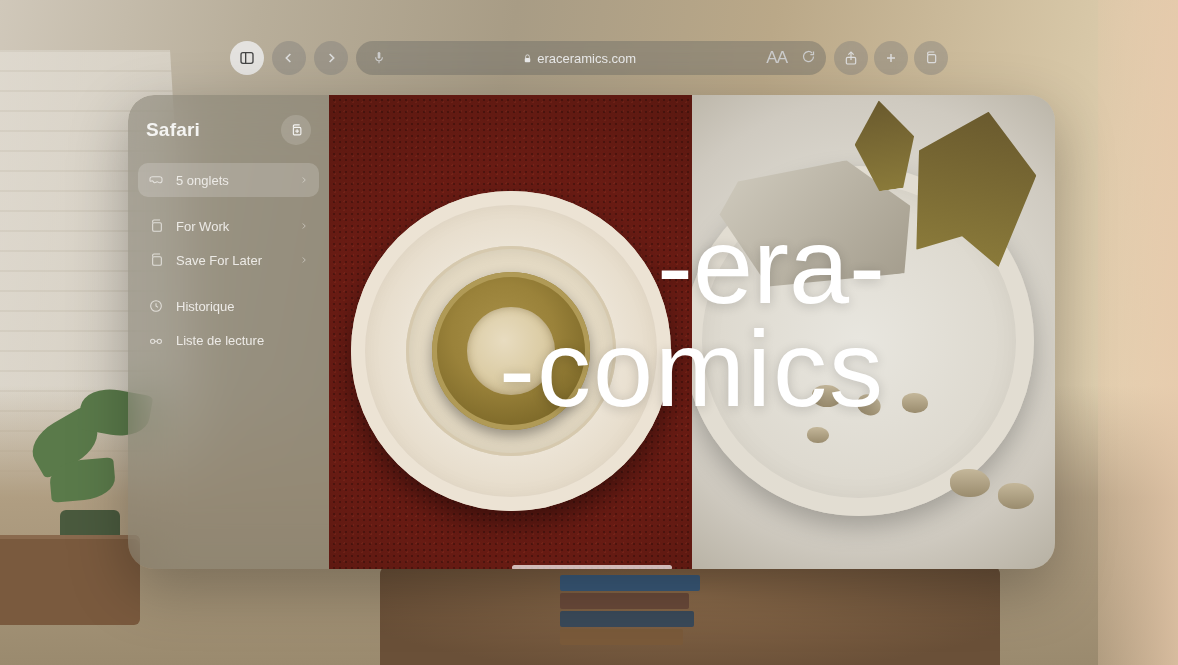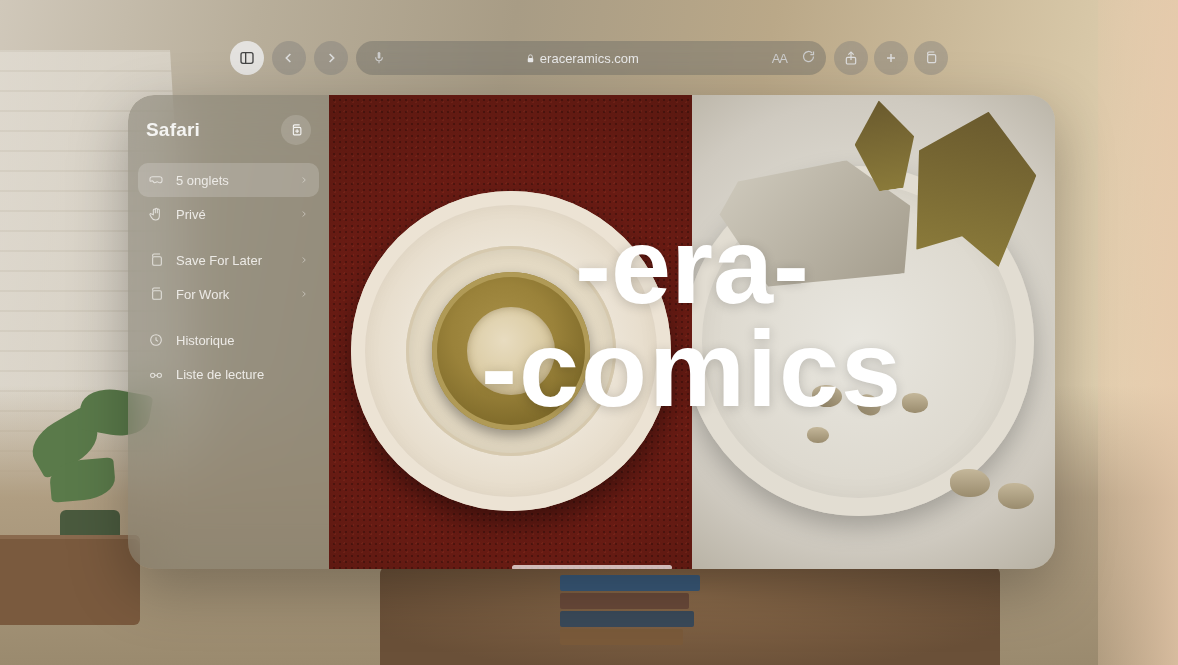--- a/index.html
+++ b/index.html
@@ -178,22 +178,22 @@
     .pebble{ position:absolute; border-radius:45% 55% 50% 50%; background:linear-gradient(#c4b79a,#9a8c6e);} 
     .pebble.p1{left:120px; top:290px; width:30px; height:22px;}
     .pebble.p2{left:165px; top:300px; width:24px; height:20px; transform:rotate(20deg);}
     .pebble.p3{left:210px; top:298px; width:26px; height:20px;}
     .pebble.p4{left:258px; top:374px; width:40px; height:28px;}
     .pebble.p5{left:306px; top:388px; width:36px; height:26px;}
     .pebble.p6{left:115px; top:332px; width:22px; height:16px;}
 
     .logo-text{
       position:absolute; left:50%; top:47%; transform:translate(-50%,-50%);
-      color:#fff; font-size:108px; font-weight:700; letter-spacing:0px;
-      line-height:0.96; text-align:center; white-space:nowrap;
+      color:#fff; font-size:108px; font-weight:400; letter-spacing:0px;
+      line-height:0.96; text-align:right; white-space:nowrap;
       font-family: 'Helvetica Neue', Arial, sans-serif;
       text-shadow: 0 2px 12px rgba(0,0,0,0.18);
       pointer-events:none;
     }
     .logo-text .l2{ display:block; letter-spacing: 2px; }
 
     .home-indicator{
       position:absolute; bottom:-1px; left:50%; transform:translateX(-50%);
       width:160px; height:5px; border-radius:3px;
       background: rgba(255,255,255,0.7);
@@ -245,21 +245,21 @@
         </svg>
     </span>
     <span class="addr-url">
       <svg class="lock" viewBox="0 0 24 24" fill="currentColor">
           <rect x="6" y="11" width="12" height="9" rx="2"></rect>
           <path d="M8 11V8a4 4 0 0 1 8 0v3" fill="none" stroke="currentColor" stroke-width="1.8"></path>
         </svg>
       <span>eraceramics.com</span>
     </span>
     <span class="addr-right">
-      <span style="font-size:13px; letter-spacing:-1px;">AA</span>
+      <span style="font-size:17px; letter-spacing:-1px;">AA</span>
       <span>
         <svg viewBox="0 0 24 24" width="15" height="15" fill="none" stroke="currentColor" stroke-width="2">
             <path d="M20 12a8 8 0 1 1-2.34-5.66"></path>
             <polyline points="20 4 20 9 15 9"></polyline>
           </svg>
       </span>
     </span>
   </div>
 
   <div class="tb-cluster">
@@ -304,52 +304,41 @@
           <span class="ico">
             <svg viewBox="0 0 24 24" fill="none" stroke="currentColor" stroke-width="1.6">
               <path d="M3 10c0-2 2-3 4-3h10c2 0 4 1 4 3v3c0 2-1.6 3-3.5 3-1.8 0-2.5-1.5-3.5-1.5S12 16 10 16s-2.5-3-3.5-3S3 15 3 13v-3z"></path>
             </svg>
           </span>
           <span>5 onglets</span>
           <span class="chev"><svg viewBox="0 0 24 24" fill="none" stroke="currentColor" stroke-width="2.4">
               <polyline points="9 6 15 12 9 18"></polyline>
             </svg></span>
         </div>
+        <div class="sb-gap"></div>
         <div class="sb-item">
           <span class="ico">
             <svg viewBox="0 0 24 24" fill="none" stroke="currentColor" stroke-width="1.6">
-              <path d="M8 13V6a1.5 1.5 0 1 1 3 0v5V5a1.5 1.5 0 1 1 3 0v6V6a1.5 1.5 0 1 1 3 0v9c0 3-2 6-6 6-3 0-5-2-6-4l-2-4c-.5-1 .5-2 1.5-1.5L8 13z"></path>
-            </svg>
-          </span>
-          <span>Privé</span>
+              <rect x="7" y="7" width="13" height="13" rx="2"></rect>
+              <path d="M7 7V5a2 2 0 0 1 2-2h9"></path>
+            </svg>
+          </span>
+          <span>For Work</span>
           <span class="chev"><svg viewBox="0 0 24 24" fill="none" stroke="currentColor" stroke-width="2.4">
               <polyline points="9 6 15 12 9 18"></polyline>
             </svg></span>
         </div>
-        <div class="sb-gap"></div>
         <div class="sb-item">
           <span class="ico">
             <svg viewBox="0 0 24 24" fill="none" stroke="currentColor" stroke-width="1.6">
               <rect x="7" y="7" width="13" height="13" rx="2"></rect>
               <path d="M7 7V5a2 2 0 0 1 2-2h9"></path>
             </svg>
           </span>
           <span>Save For Later</span>
-          <span class="chev"><svg viewBox="0 0 24 24" fill="none" stroke="currentColor" stroke-width="2.4">
-              <polyline points="9 6 15 12 9 18"></polyline>
-            </svg></span>
-        </div>
-        <div class="sb-item">
-          <span class="ico">
-            <svg viewBox="0 0 24 24" fill="none" stroke="currentColor" stroke-width="1.6">
-              <rect x="7" y="7" width="13" height="13" rx="2"></rect>
-              <path d="M7 7V5a2 2 0 0 1 2-2h9"></path>
-            </svg>
-          </span>
-          <span>For Work</span>
           <span class="chev"><svg viewBox="0 0 24 24" fill="none" stroke="currentColor" stroke-width="2.4">
               <polyline points="9 6 15 12 9 18"></polyline>
             </svg></span>
         </div>
         <div class="sb-gap"></div>
         <div class="sb-item">
           <span class="ico">
             <svg viewBox="0 0 24 24" fill="none" stroke="currentColor" stroke-width="1.6">
               <circle cx="12" cy="12" r="8"></circle>
               <polyline points="12 8 12 12 15 14"></polyline>

